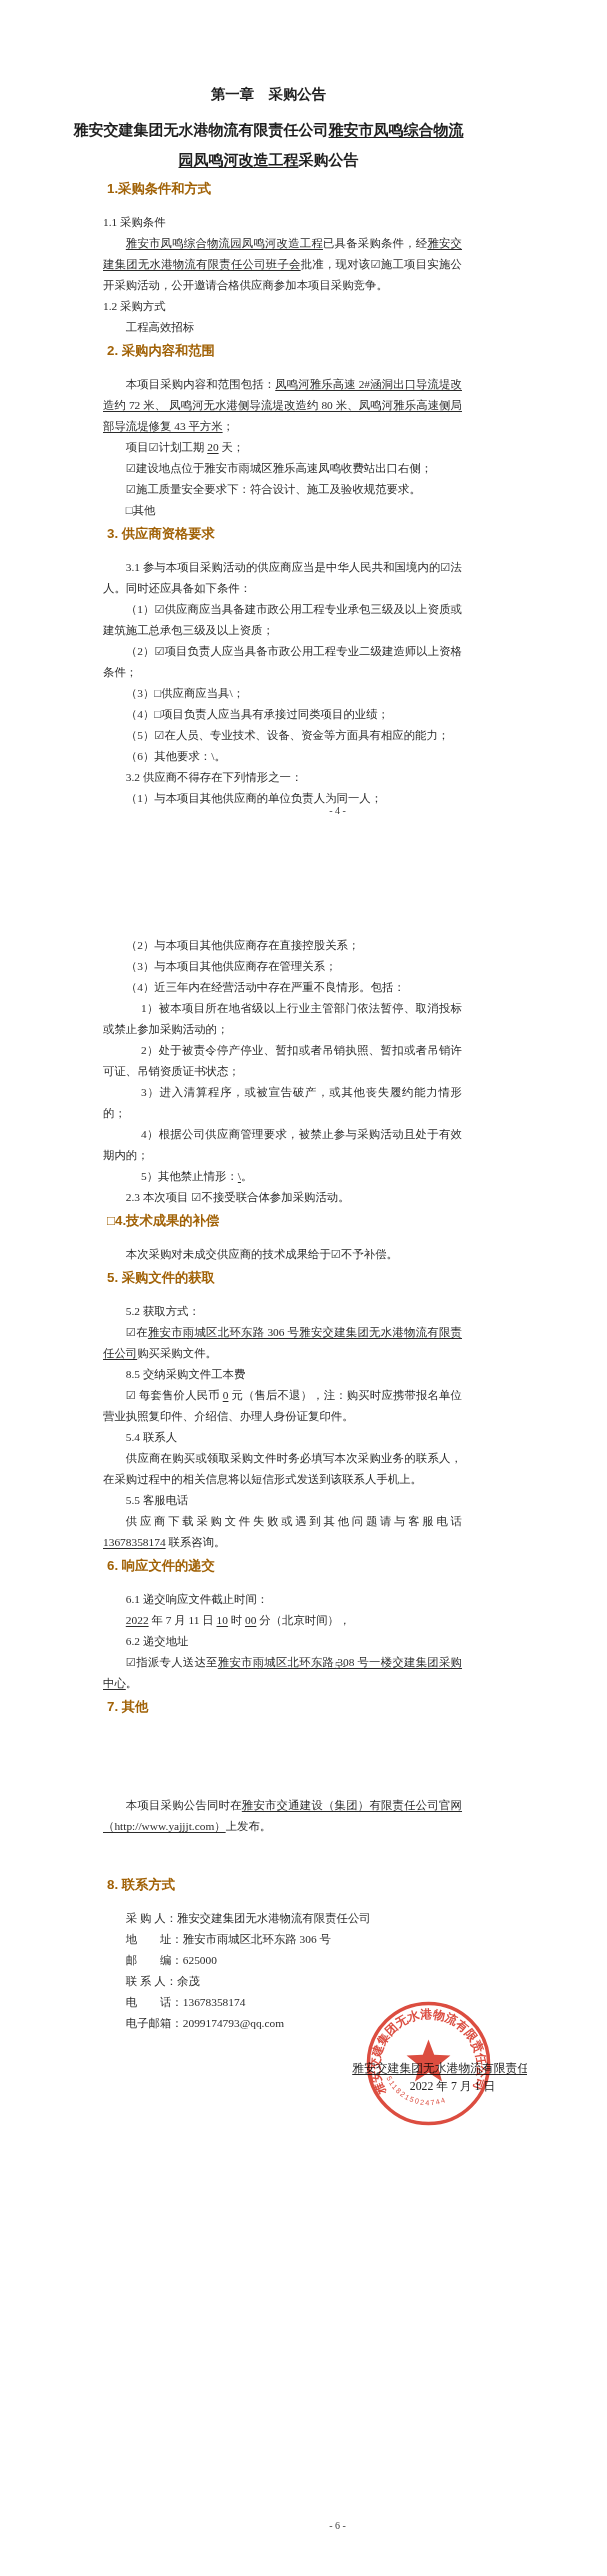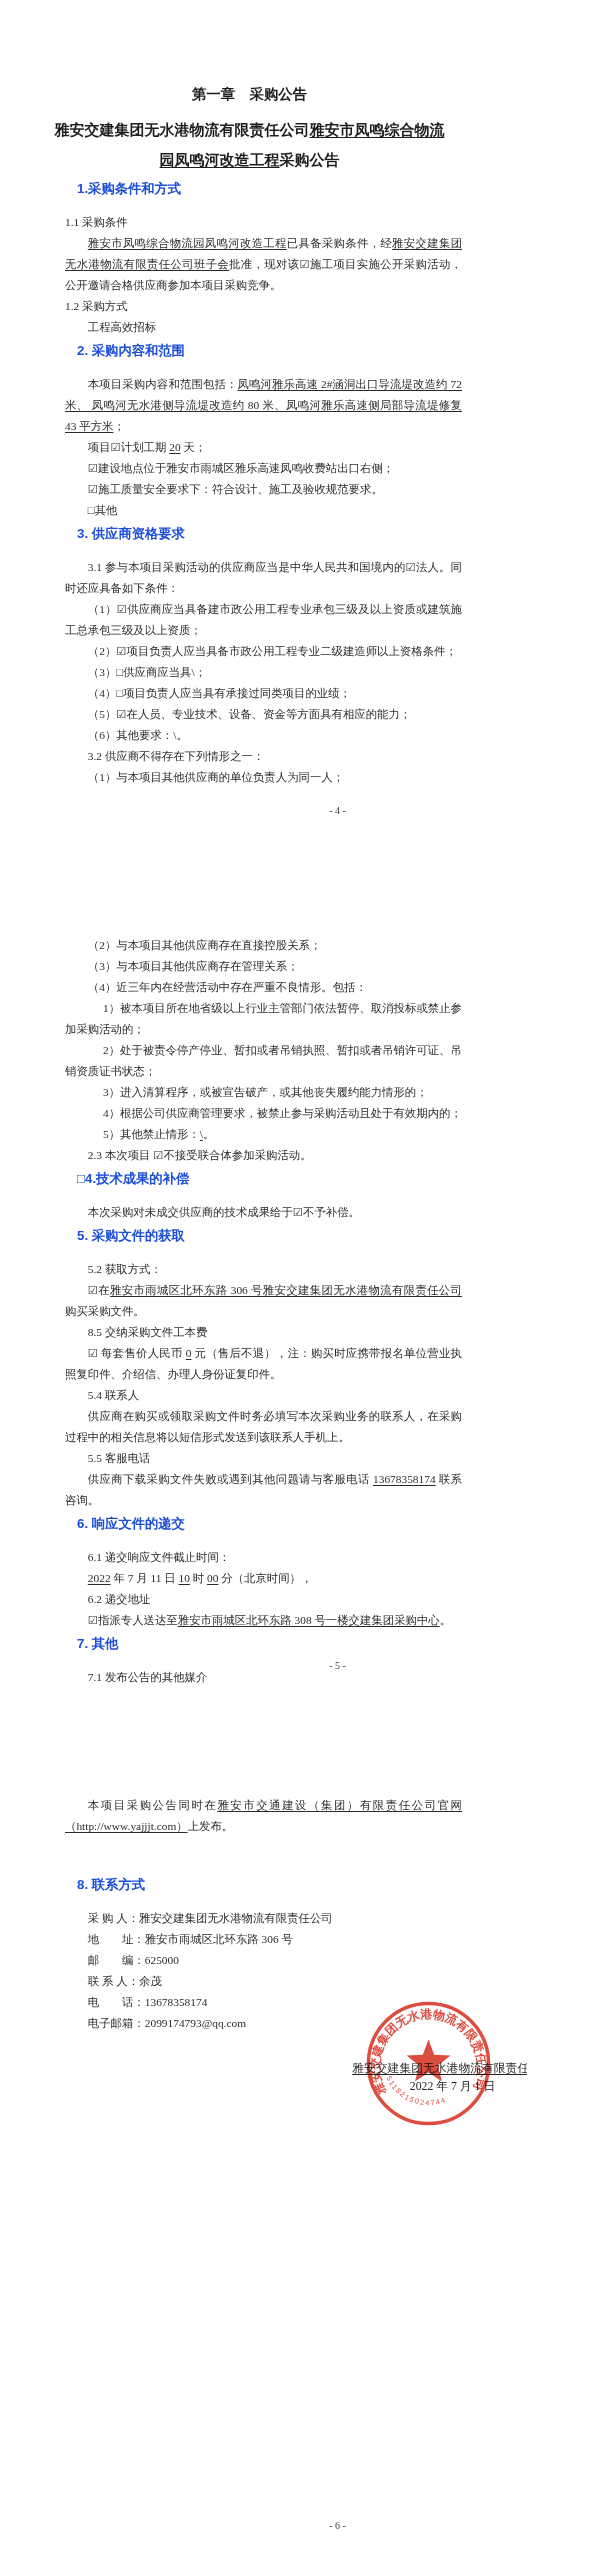--- a/index.html
+++ b/index.html
@@ -1,38 +1,38 @@
 <!DOCTYPE html>
 <html style="font-size:12px"><head>
 <meta charset="utf-8">
 <title>Document</title>
 <style>
   html,body{margin:0;padding:0;background:#ffffff;}
   #doc{position:relative;width:608px;background:#ffffff;
        font-family:"Liberation Serif","DejaVu Serif","DejaVu Sans",serif;
        color:#2b2b2b;}
   .page{position:relative;box-sizing:border-box;width:527px;overflow:hidden;
-        padding-left:65px;padding-right:65px;}
+        padding-left:103px;padding-right:65px;}
   .pg4{height:874px;padding-top:84px;}
   .pg5{height:851px;padding-top:61px;}
   .pg6{height:852px;padding-top:70px;}
 
   .blk{font-size:11.4px;line-height:21px;text-align:justify;}
   .p{text-indent:2em;}
   .ni{text-indent:0;}
   .i3{text-indent:38px;}
   .h1{font-family:"Liberation Sans","DejaVu Sans",sans-serif;font-weight:700;
       font-size:14.4px;line-height:20px;text-align:center;text-indent:0;
       margin:0 -65px 10.6px -93px;color:#1f1f1f;}
   .t{font-family:"Liberation Sans","DejaVu Sans",sans-serif;font-weight:700;
      font-size:15px;line-height:30px;text-align:center;text-indent:0;
      margin:0 -65px 0 -93px;color:#1f1f1f;}
   .gap{margin-bottom:4px;}
   .h2{font-family:"Liberation Sans","DejaVu Sans",sans-serif;font-weight:700;
-      font-size:13.3px;line-height:20px;text-indent:0;margin:3px 12px 13px;color:#1d4ed8;}
+      font-size:13.3px;line-height:20px;text-indent:0;margin:3px 4px 13px;color:#a16207;}
   .mt{margin-top:38px;}
   .u{text-decoration:underline;text-underline-offset:2.3px;text-decoration-thickness:0.8px;font-family:Liberation Serif, serif;}
 
   .page-number{position:absolute;left:0;width:100%;text-align:center;
                transform:translateX(74px);font-size:10px;color:#3c3c3c;}
   .pg4 .page-number{top:805px;}
   .pg5 .page-number{top:786px;}
   .pg6 .page-number{top:795px;}
 
   .sig{position:absolute;left:338px;top:334px;width:229px;text-align:center;

